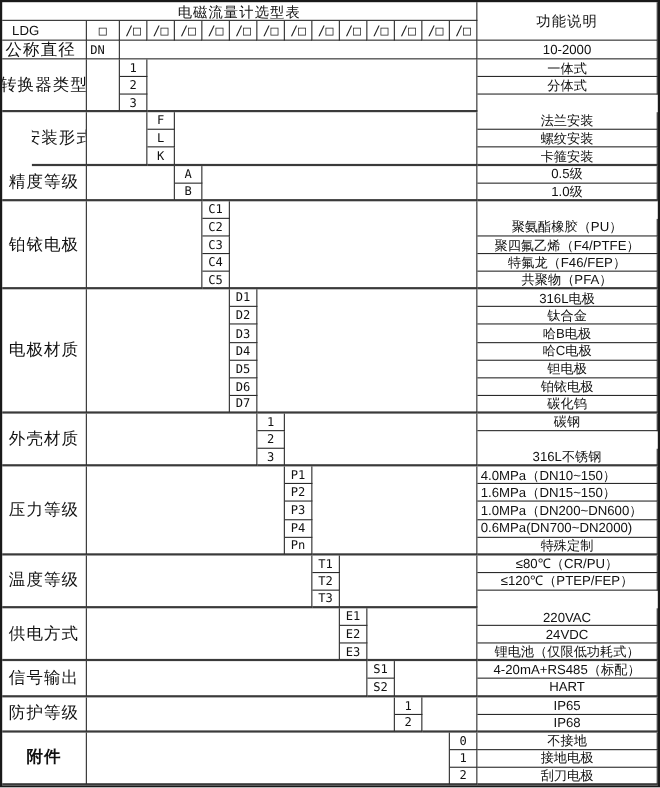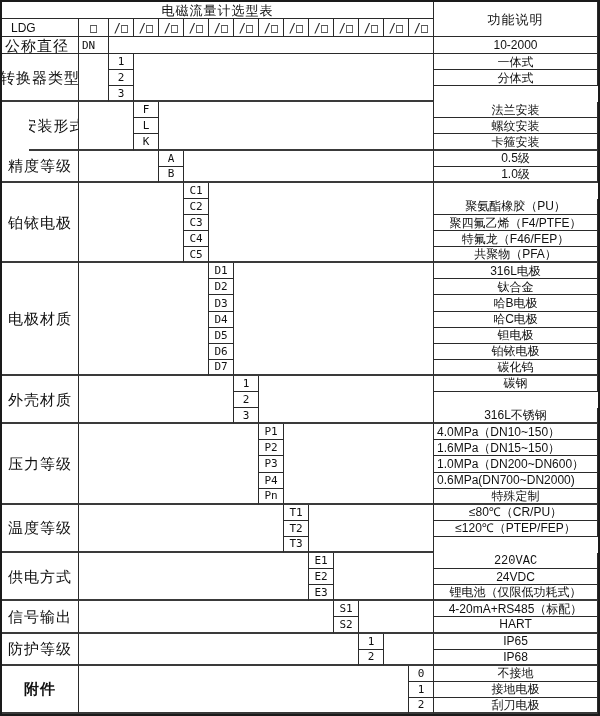--- a/index.html
+++ b/index.html
@@ -141,21 +141,21 @@
     <div class="cell block-end" style="grid-area: 32 / 11 / 35 / 16;"></div>
     <div class="cell code-cell" style="grid-area: 32 / 10;">T1</div>
     <div class="cell desc-cell" style="grid-area: 32 / 16;">≤80℃（CR/PU）</div>
     <div class="cell code-cell" style="grid-area: 33 / 10;">T2</div>
     <div class="cell desc-cell" style="grid-area: 33 / 16;">≤120℃（PTEP/FEP）</div>
     <div class="cell code-cell block-end" style="grid-area: 34 / 10;">T3</div>
     <div class="cell cat-label block-end" style="grid-area: 35 / 1 / 38;">供电方式</div>
     <div class="cell block-end" style="grid-area: 35 / 2 / 38 / 11;"></div>
     <div class="cell block-end" style="grid-area: 35 / 12 / 38 / 16;"></div>
     <div class="cell code-cell" style="grid-area: 35 / 11;">E1</div>
-    <div class="cell desc-cell" style="grid-area: 35 / 16; font-family: Liberation Mono, monospace;">220VAC</div>
+    <div class="cell desc-cell" style="grid-area: 35 / 16;">220VAC</div>
     <div class="cell code-cell" style="grid-area: 36 / 11;">E2</div>
     <div class="cell desc-cell" style="grid-area: 36 / 16;">24VDC</div>
     <div class="cell code-cell block-end" style="grid-area: 37 / 11;">E3</div>
     <div class="cell desc-cell block-end" style="grid-area: 37 / 16;">锂电池（仅限低功耗式）</div>
     <div class="cell cat-label block-end" style="grid-area: 38 / 1 / 40;">信号输出</div>
     <div class="cell block-end" style="grid-area: 38 / 2 / 40 / 12;"></div>
     <div class="cell block-end" style="grid-area: 38 / 13 / 40 / 16;"></div>
     <div class="cell code-cell" style="grid-area: 38 / 12;">S1</div>
     <div class="cell desc-cell" style="grid-area: 38 / 16;">4-20mA+RS485（标配）</div>
     <div class="cell code-cell block-end" style="grid-area: 39 / 12;">S2</div>

